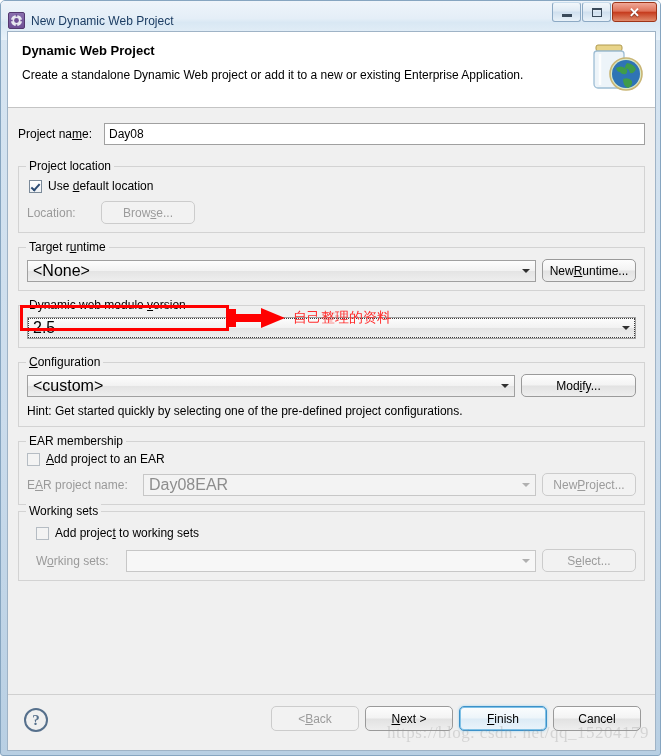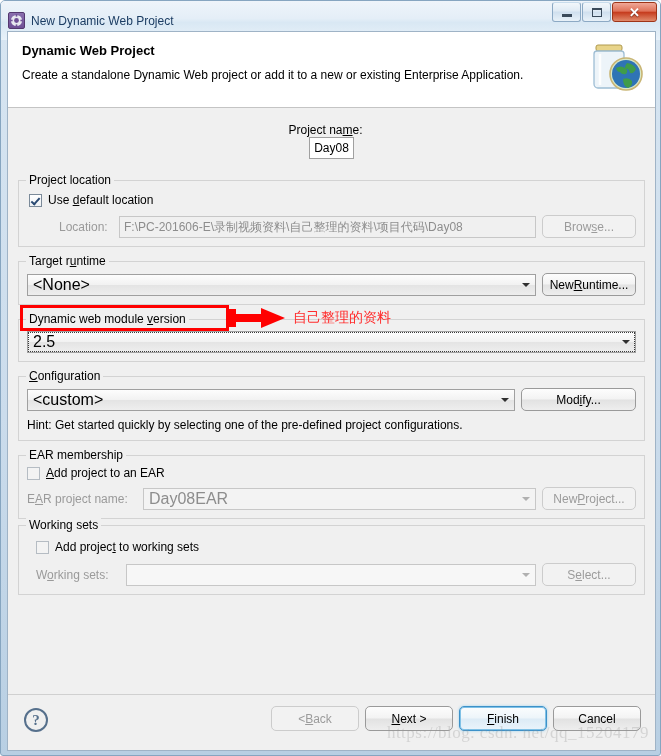--- a/index.html
+++ b/index.html
@@ -331,40 +331,39 @@
           <circle cx="43" cy="37" r="14" fill="#2f74b5"></circle>
           <path d="M33 31 q5 -3 9 0 q4 2 1 6 q-4 1 -6 -2 q-3 0 -4 -4 z" fill="#3f9c4a"></path>
           <path d="M44 26 q7 1 9 6 q-2 5 -6 4 q-1 -5 -5 -4 q0 -4 2 -6 z" fill="#3f9c4a"></path>
           <path d="M40 42 q6 -2 9 2 q1 5 -4 7 q-5 -2 -5 -9 z" fill="#3f9c4a"></path>
         </svg>
       </div>
     </div>
 
     <div class="content">
 
-      <div class="row" style="margin:5px 0 21px 0;flex-direction:column;">
+      <div class="row" style="margin:5px 0 21px 0;">
         <div class="lbl" style="width:86px;">
           <span>Project na</span><u>m</u><span>e:</span>
         </div>
         <div class="textbox" style="flex:1;">Day08</div>
       </div>
 
       <div class="group" style="margin-top:10px;">
         <div class="caption">Project location</div>
 
         <div class="row" style="margin:2px 0 8px 2px;">
           <span class="cb">
               <span class="tick"></span>
             </span>
           <span class="lbl"><span>Use </span><u>d</u><span>efault location</span></span>
         </div>
 
-        <div class="row" style="gap:6px;margin-left:32px;">
+        <div class="row" style="gap:20px;">
           <div class="lbl dim" style="width:54px;">Location:</div>
-          <div class="textbox disabled" style="flex:1;">F:\PC-201606-E\录制视频资料\自己整理的资料\项目代码\Day08</div>
           <div class="btn disabled" style="width:94px;">
             <span>Brow</span>
               <u>s</u>
               <span>e...</span>
           </div>
         </div>
       </div>
 
       <div class="group" style="margin-top:14px;">
         <div class="caption"><span>Target r</span><u>u</u><span>ntime</span></div>

